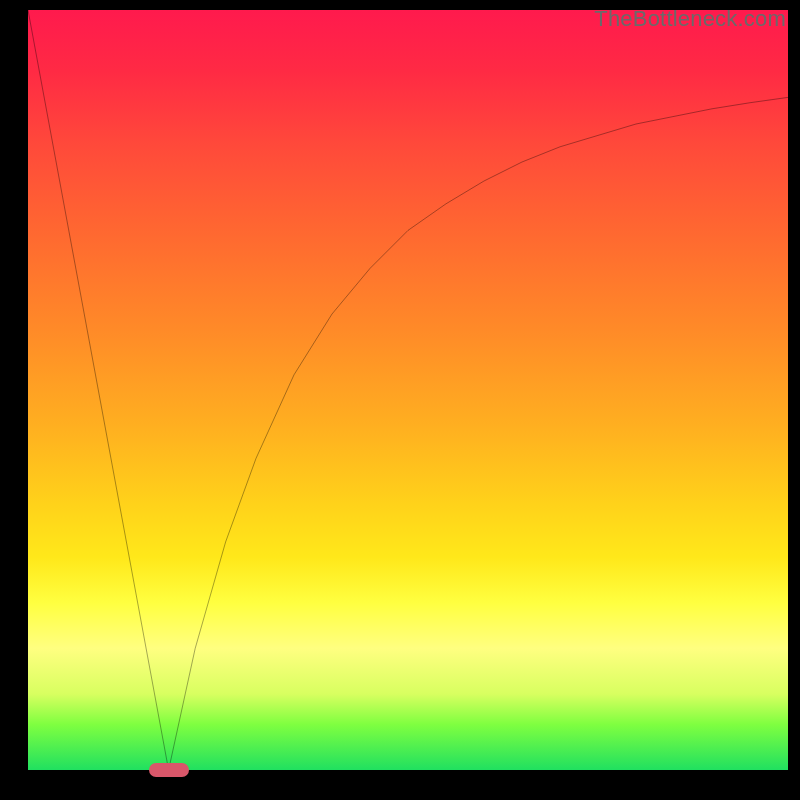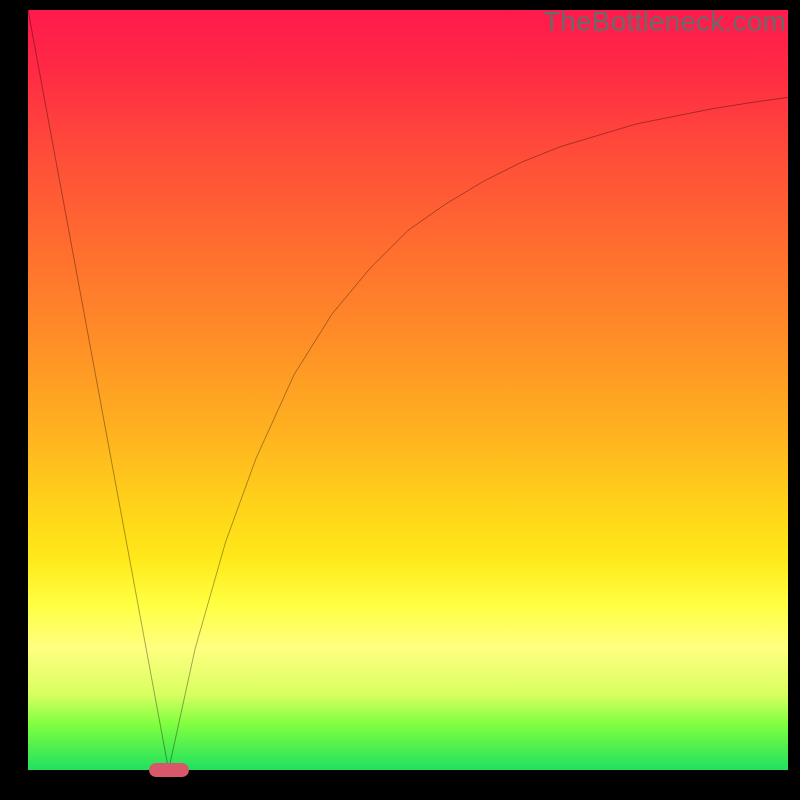--- a/index.html
+++ b/index.html
@@ -53,21 +53,21 @@
     height: 14px;
     background: #d9576a;
     border-radius: 7px;
     transform: translate(-50%, -50%);
   }
   .watermark {
     position: absolute;
     right: 14px;
     top: 6px;
     color: #6a6a6a;
-    font-size: 28px;
+    font-size: 22px;
     font-weight: 500;
     letter-spacing: 0.2px;
   }
 </style>
 </head>
 <body>
 
 <div class="frame">
   <div class="plot">
     <svg class="curve" viewBox="0 0 100 100" preserveAspectRatio="none">

